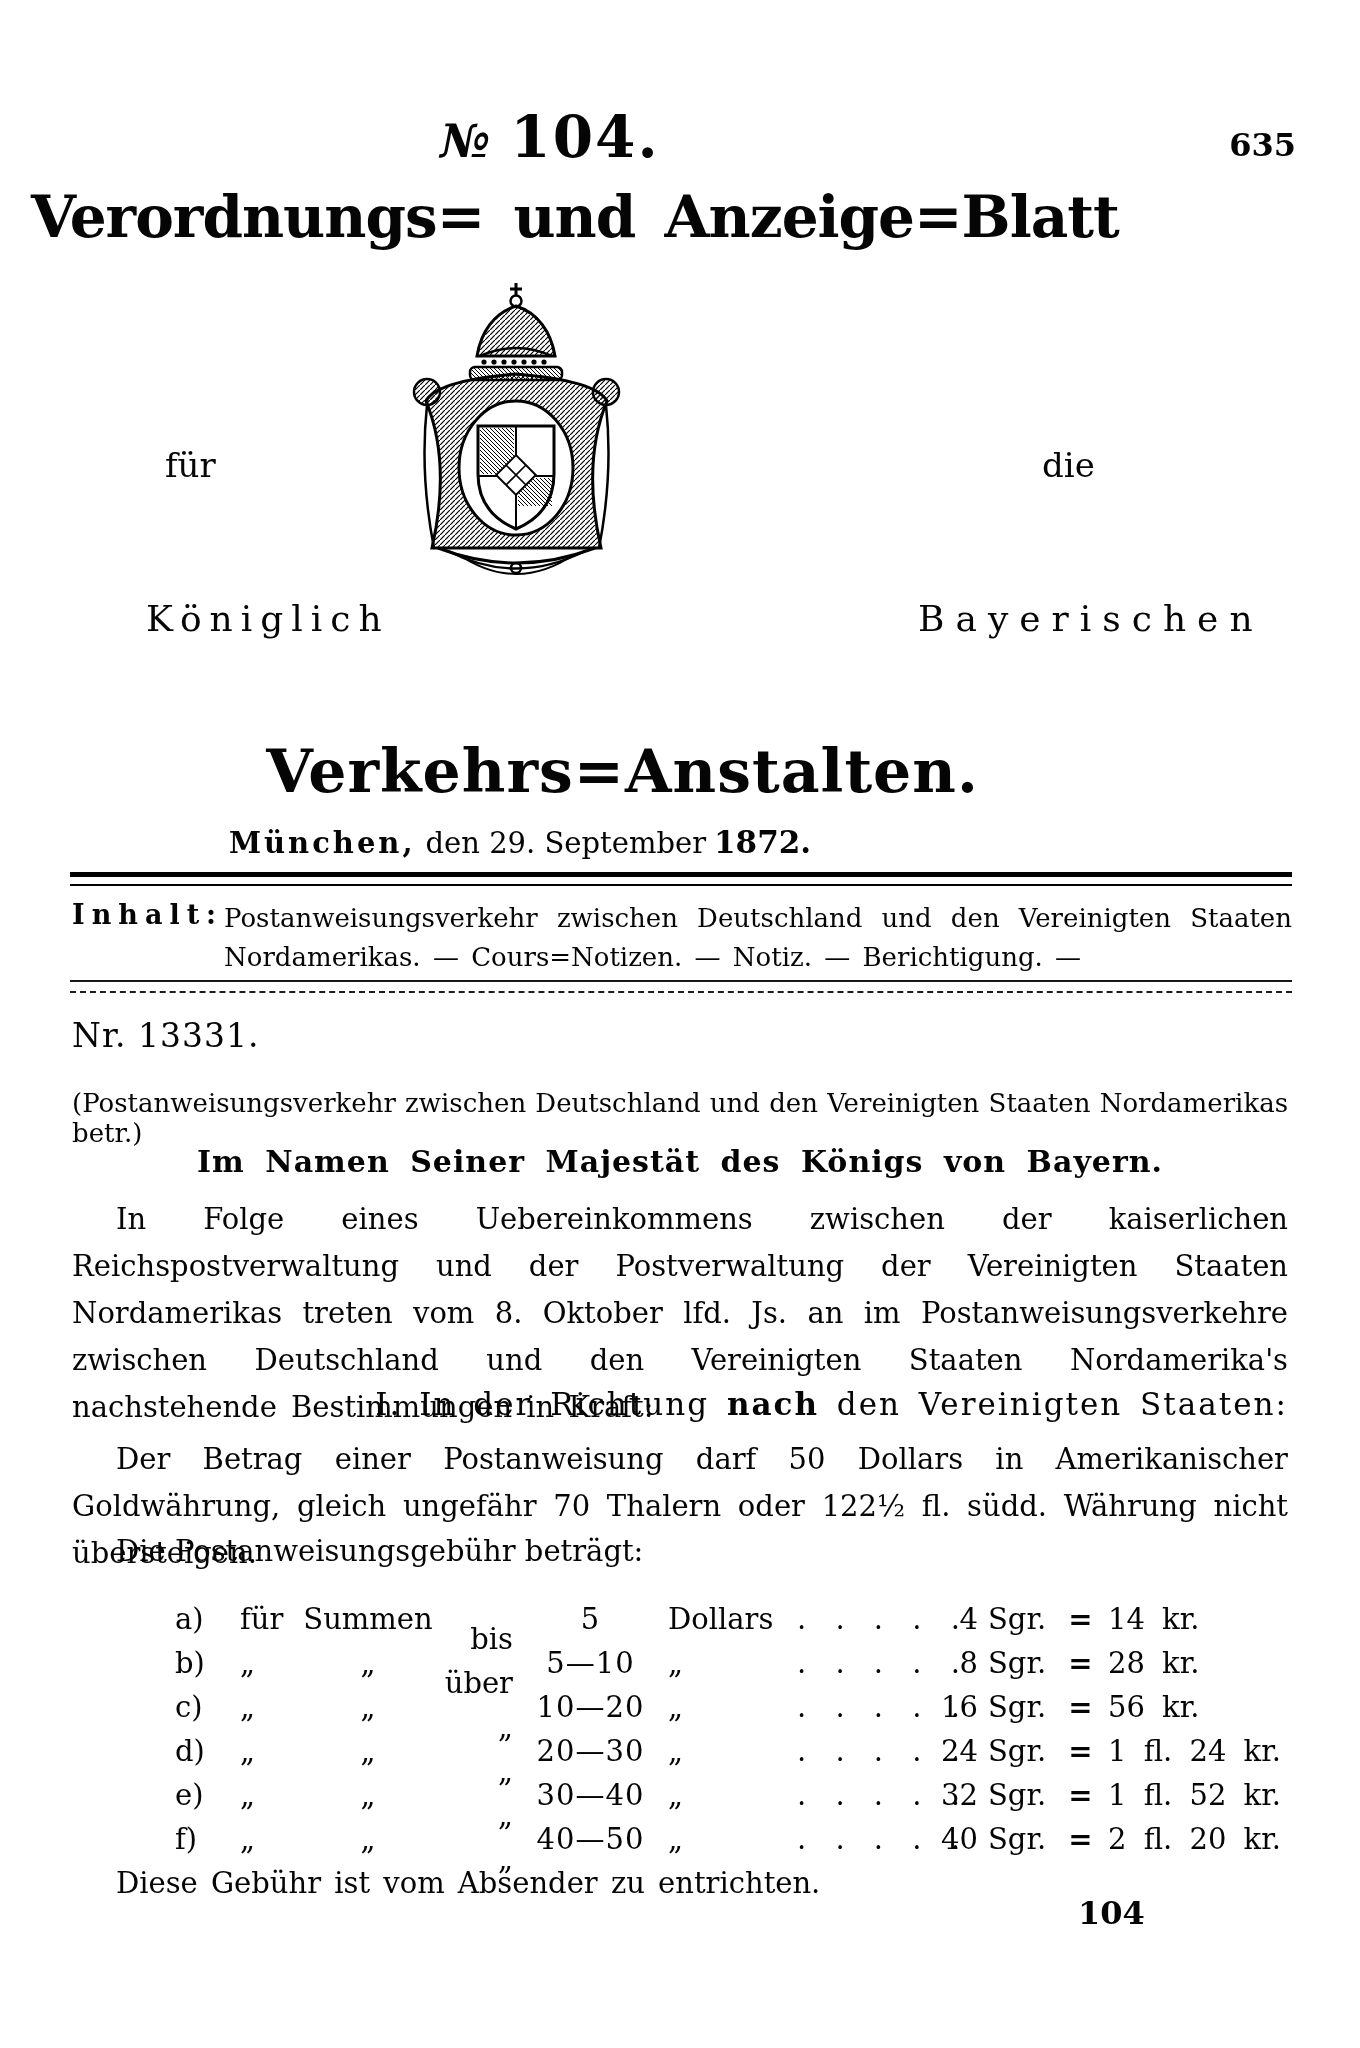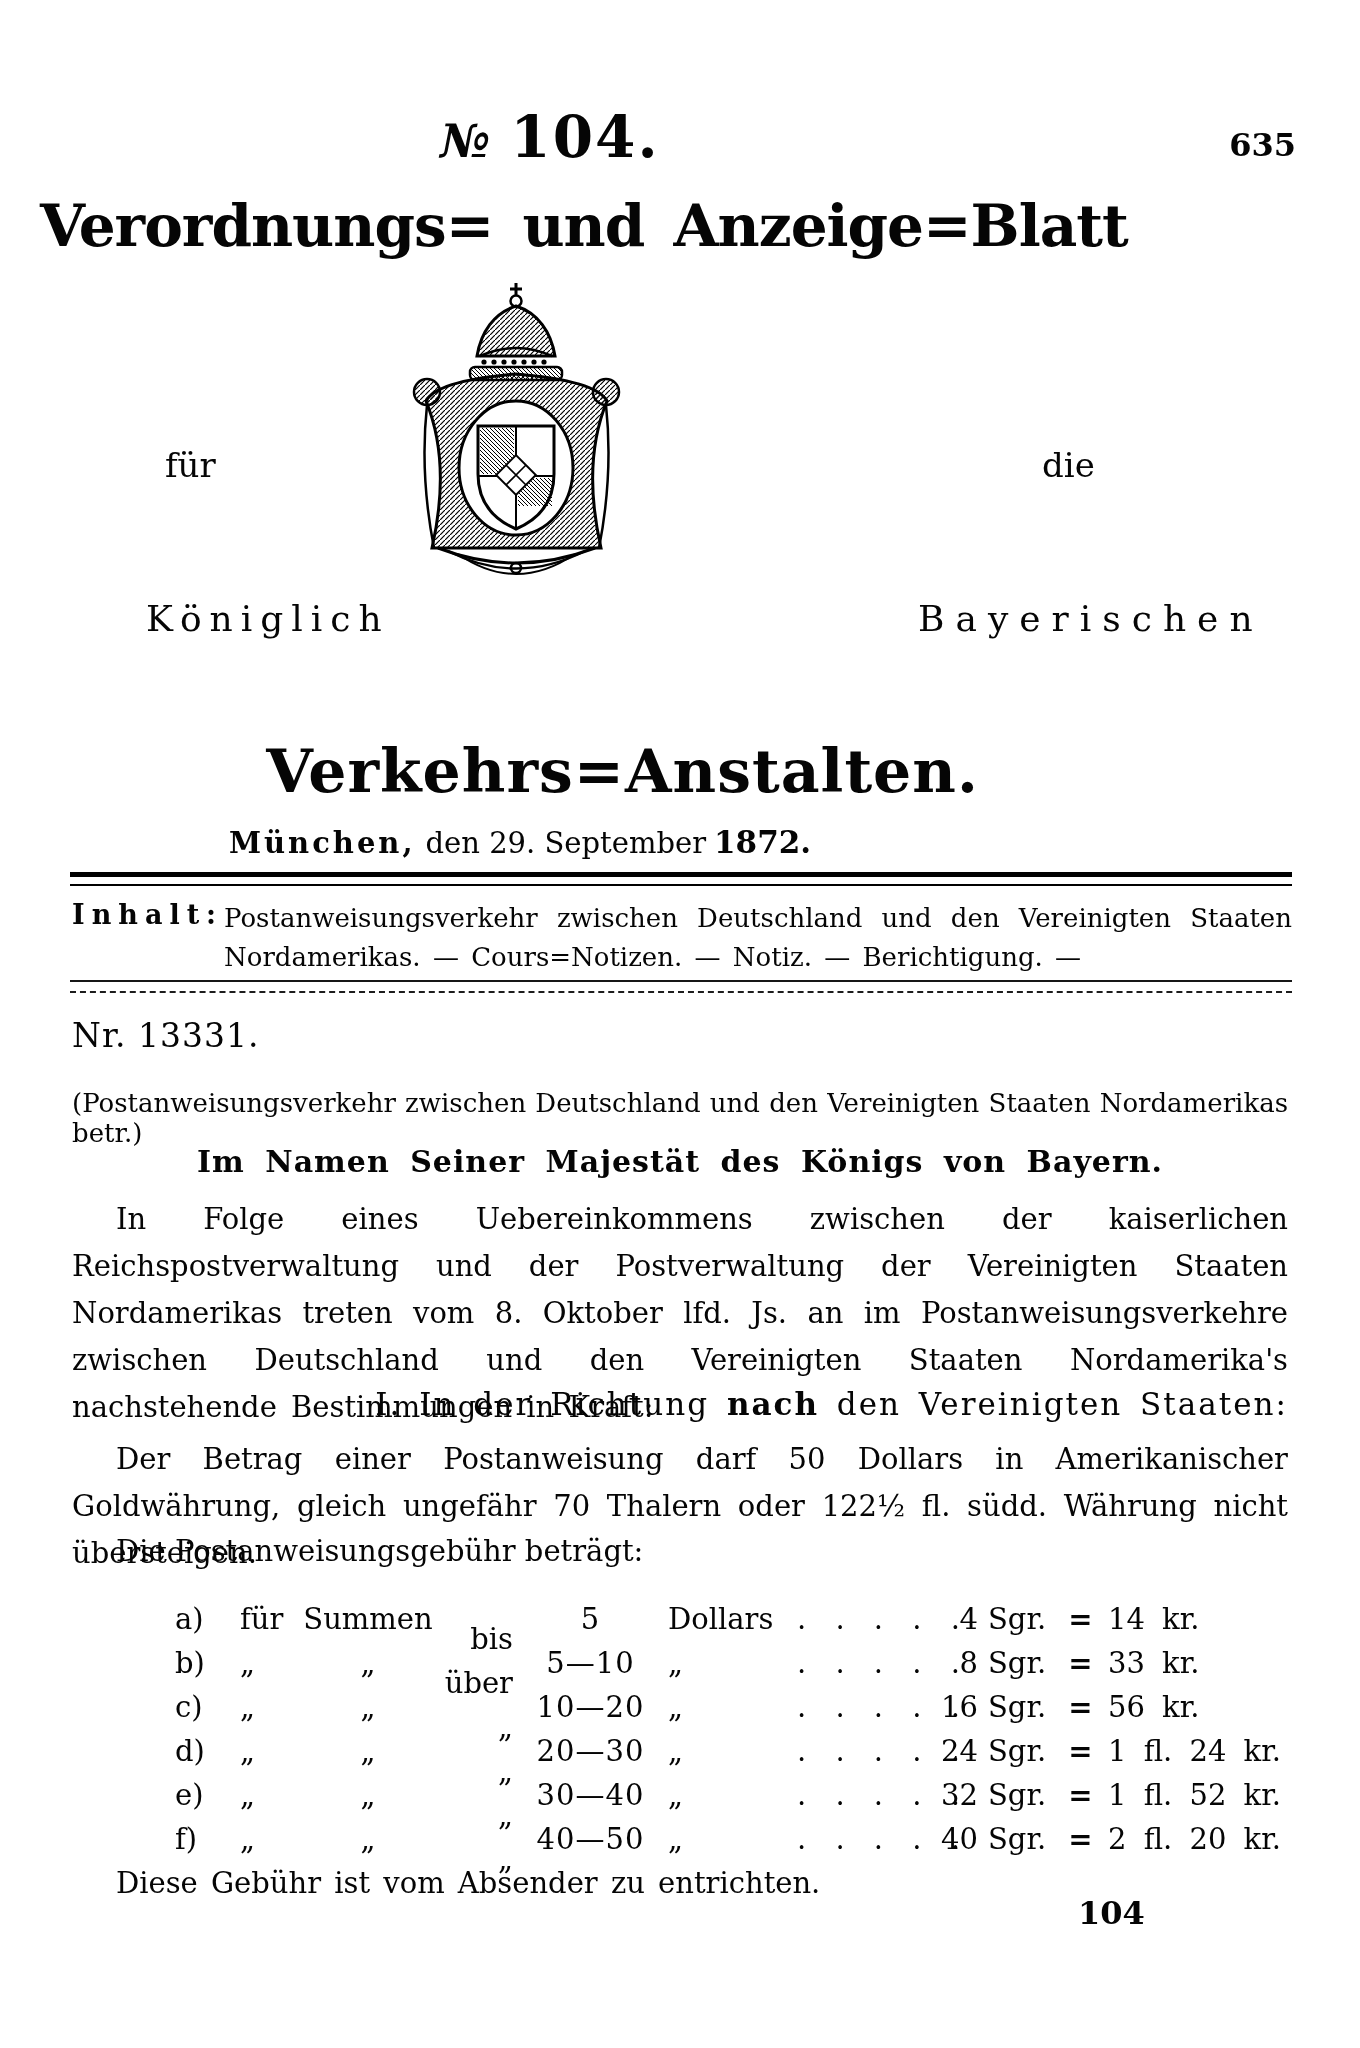--- a/index.html
+++ b/index.html
@@ -12,21 +12,21 @@
     font-family:"DejaVu Serif","Liberation Serif",serif;
     overflow:hidden;
   }
   .abs{position:absolute;}
   
   .issue-line{top:103px;left:395px;width:310px;display:flex;justify-content:center;align-items:baseline;gap:20px;}
   .numero{font-style:italic;font-size:46px;font-weight:bold;}
   .issue-num{font-size:58px;font-weight:bold;letter-spacing:2px;}
   .page-num{top:126px;right:64px;font-size:32px;font-weight:bold;}
   .main-title{
-    top:180px;left:28px;width:990px;margin:12px;
+    top:180px;left:28px;width:990px;margin:3px;
     text-align:center;font-size:58px;font-weight:bold;
     letter-spacing:-1px;word-spacing:10px;white-space:nowrap;
   }
   .word-small{font-size:34px;}
   .fur{top:445px;left:165px;}
   .die{top:445px;left:1042px;}
   .word-royal{font-size:36px;}
   .koeniglich{top:598px;left:146px;letter-spacing:8px;}
   .bayerischen{top:598px;left:918px;letter-spacing:11px;}
   .crest{top:280px;left:410px;}
@@ -196,21 +196,21 @@
         <span class="cell c-key">b)</span>
         <span class="cell c-s1">„</span>
         <span class="cell c-s2">„</span>
         <span class="cell c-qual">über</span>
         <span class="cell c-range">5—10</span>
         <span class="cell c-unit">„</span>
         <span class="cell c-dots">. . . . .</span>
         <span class="cell c-sgr">8</span>
         <span class="cell c-sgru">Sgr.</span>
         <span class="cell c-eq">=</span>
-        <span class="cell c-res">33 kr.</span>
+        <span class="cell c-res">28 kr.</span>
       </div>
 
       <div class="fee-row">
         <span class="cell c-key">c)</span>
         <span class="cell c-s1">„</span>
         <span class="cell c-s2">„</span>
         <span class="cell c-qual">„</span>
         <span class="cell c-range">10—20</span>
         <span class="cell c-unit">„</span>
         <span class="cell c-dots">. . . . .</span>

